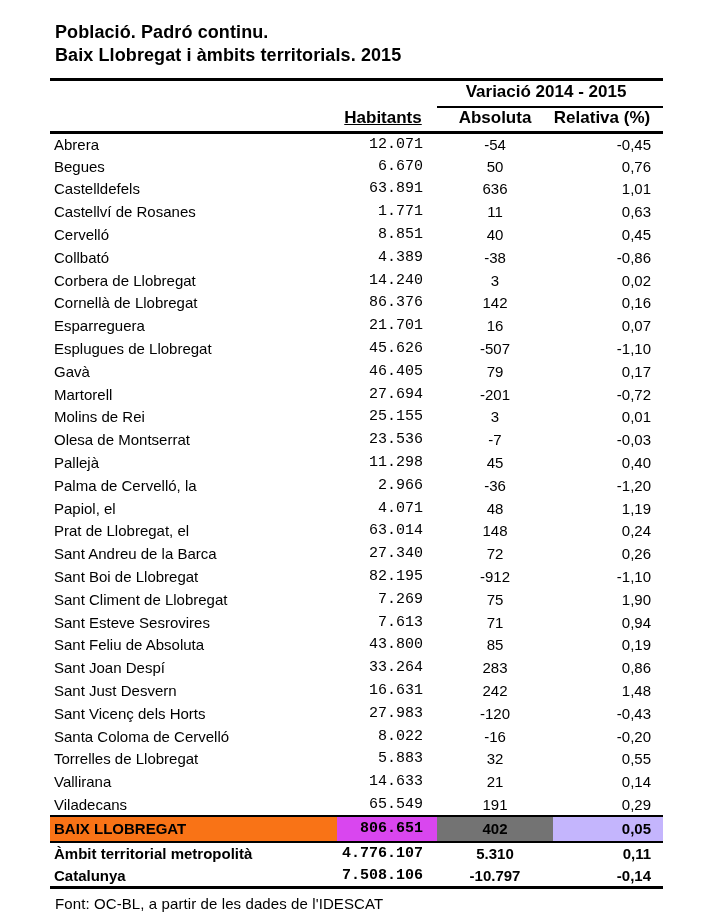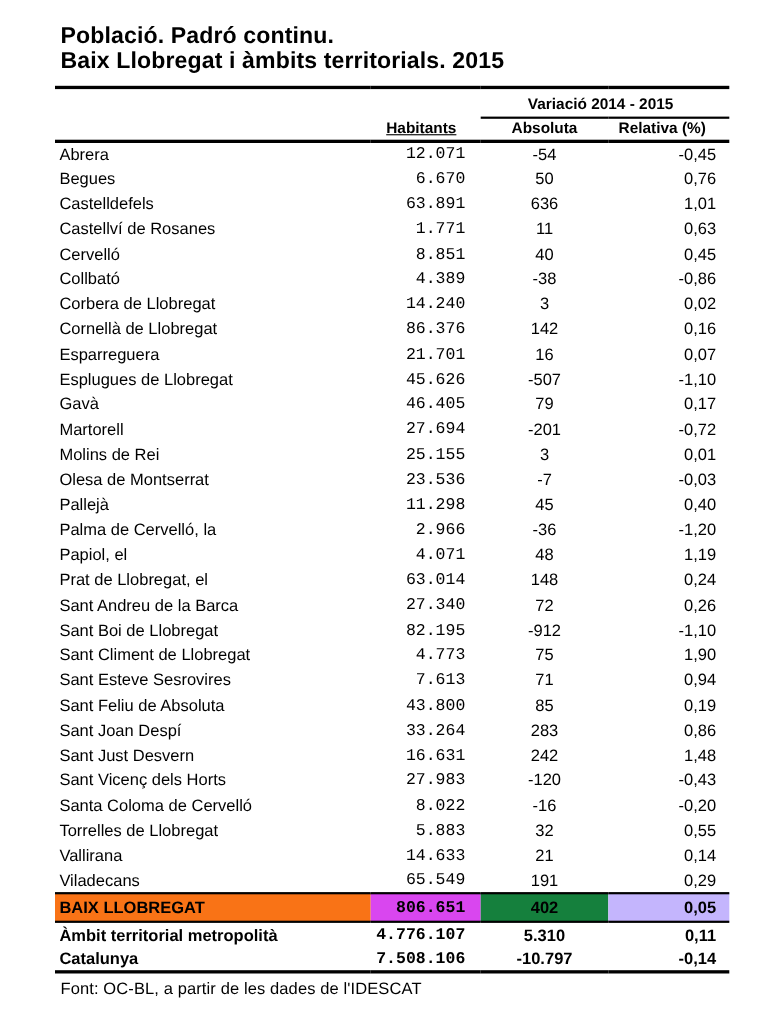--- a/index.html
+++ b/index.html
@@ -15,41 +15,41 @@
     height: 919px;
     padding: 21px 0 0 50px;
     background: #ffffff;
     overflow: hidden;
   }
   .title-block {
     padding-left: 5px;
     margin-bottom: 11px;
   }
   .title-line {
-    font-size: 21px;
+    font-size: 18px;
     font-weight: bold;
     line-height: 23px;
     letter-spacing: 0.1px;
     white-space: nowrap;
   }
   table.pop-table {
     border-collapse: collapse;
     table-layout: fixed;
     width: 613px;
     border-top: 3px solid #000;
     border-bottom: 3px solid #000;
   }
   col.c-name { width: 287px; }
   col.c-hab  { width: 100px; }
   col.c-abs  { width: 116px; }
   col.c-rel  { width: 110px; }
 
   thead th {
     font-weight: bold;
-    font-size: 14px;
+    font-size: 17px;
     vertical-align: bottom;
   }
   tr.group-row th { height: 27px; }
   th.variacio {
     text-align: center;
     padding: 0 8px 4px 0;
     border-bottom: 2px solid #000;
     white-space: nowrap;
   }
   tr.header-row th { height: 22px; border-bottom: 3px solid #000; padding-bottom: 3px; }
@@ -231,21 +231,21 @@
           <td class="rel">0,26</td>
         </tr>
         <tr class="data-row">
           <td class="name">Sant Boi de Llobregat</td>
           <td class="hab">82.195</td>
           <td class="abs">-912</td>
           <td class="rel">-1,10</td>
         </tr>
         <tr class="data-row">
           <td class="name">Sant Climent de Llobregat</td>
-          <td class="hab">4.773</td>
+          <td class="hab">7.269</td>
           <td class="abs">75</td>
           <td class="rel">1,90</td>
         </tr>
         <tr class="data-row">
           <td class="name">Sant Esteve Sesrovires</td>
           <td class="hab">7.613</td>
           <td class="abs">71</td>
           <td class="rel">0,94</td>
         </tr>
         <tr class="data-row">
@@ -292,21 +292,21 @@
         </tr>
         <tr class="data-row">
           <td class="name">Viladecans</td>
           <td class="hab">65.549</td>
           <td class="abs">191</td>
           <td class="rel">0,29</td>
         </tr>
         <tr class="total-row">
           <td class="name" style="background: #f97316;">BAIX LLOBREGAT</td>
           <td class="hab" style="background: #d946ef;">806.651</td>
-          <td class="abs" style="background: #15803d;">402</td>
+          <td class="abs" style="background: #737373;">402</td>
           <td class="rel" style="background: #c4b5fd;">0,05</td>
         </tr>
         <tr class="summary-row">
           <td class="name">Àmbit territorial metropolità</td>
           <td class="hab">4.776.107</td>
           <td class="abs">5.310</td>
           <td class="rel">0,11</td>
         </tr>
         <tr class="summary-row">
           <td class="name">Catalunya</td>

